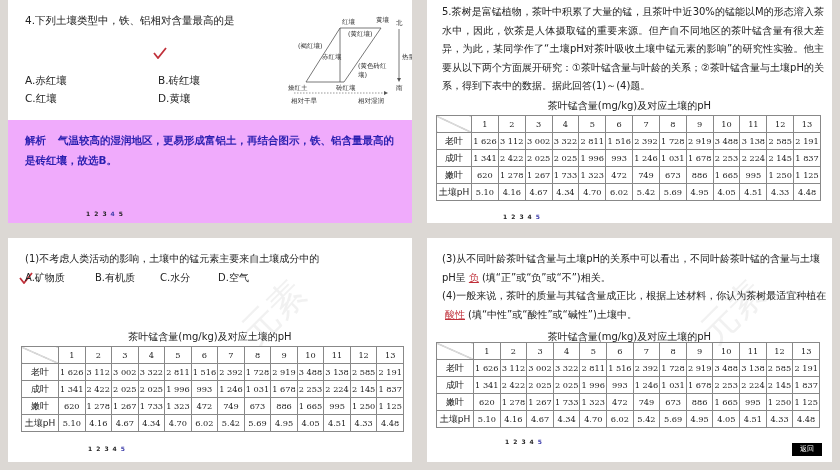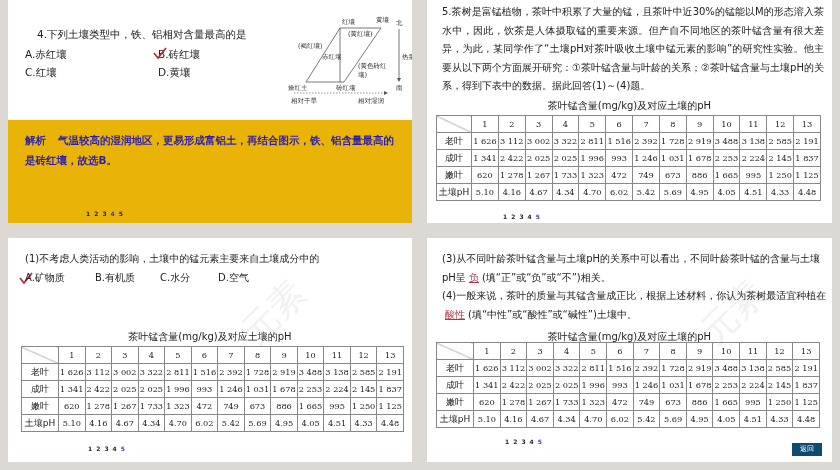--- a/index.html
+++ b/index.html
@@ -5,25 +5,25 @@
   * { box-sizing: border-box; margin: 0; padding: 0; }
   html, body { width: 840px; height: 470px; overflow: hidden; }
   body { background: #dcd8d4; font-family: "DejaVu Serif", "Liberation Serif", serif; color: #222; position: relative; }
   .panel { position: absolute; background: #ffffff; overflow: hidden; }
   .p1 { left: 8px; top: 0; width: 404px; height: 223px; }
   .p2 { left: 427px; top: 0; width: 405px; height: 223px; }
   .p3 { left: 8px; top: 238px; width: 404px; height: 224px; }
   .p4 { left: 427px; top: 238px; width: 405px; height: 224px; }
 
   .txt { font-family: "DejaVu Sans", "Liberation Sans", sans-serif; font-size: 10.5px; line-height: 18px; color: #222; }
-  .q4 { position: absolute; left: 17px; top: 25px; margin-left: 12px; }
+  .q4 { position: absolute; left: 17px; top: 11px; }
   .opts { position: absolute; left: 17px; top: 45px; width: 230px; font-size: 10.5px; line-height: 18px; font-family: "DejaVu Sans", sans-serif; }
-  .opt { position: absolute; white-space: nowrap; }
-
-  .analysis { position: absolute; left: 0; top: 120px; width: 404px; height: 116px; background: #eab308; }
+  .opt { position: absolute; white-space: nowrap; margin-top: 26px; }
+
+  .analysis { position: absolute; left: 0; top: 120px; width: 404px; height: 116px; background: #f0abfc; }
   .analysis-text { position: absolute; left: 17px; top: 10px; width: 378px; font-family: "DejaVu Sans", sans-serif; font-weight: bold; font-size: 10.5px; line-height: 20px; color: #2a1fb0; }
   .analysis-label { margin-right: 12px; }
 
   .pager { position: absolute; display: flex; gap: 4px; font-family: "DejaVu Sans", sans-serif; font-size: 6px; font-weight: bold; }
   .pager span { color: #222; }
   .pager span.active { color: #3a3aa8; }
 
   .check { position: absolute; width: 14px; height: 12px; }
 
   
@@ -40,21 +40,21 @@
   table.data th.diag { position: relative; background: linear-gradient(to top right, transparent calc(50% - 0.5px), #888 50%, transparent calc(50% + 0.5px)); }
   
   table.data th.diag { background: linear-gradient(to bottom left, transparent calc(50% - 0.6px), #888 50%, transparent calc(50% + 0.6px)); }
 
   .p3-text { position: absolute; left: 17px; top: 12px; width: 380px; font-family: "DejaVu Sans", sans-serif; font-size: 10px; line-height: 18.5px; color: #222; }
   .fill { color: #c0303a; text-decoration: underline; text-decoration-color: #c0303a; padding: 0 3px; }
   .p4-text { position: absolute; left: 15px; top: 12px; width: 385px; font-family: "DejaVu Sans", sans-serif; font-size: 10px; line-height: 18.5px; color: #222; }
 
   .watermark { position: absolute; font-family: "DejaVu Sans", sans-serif; font-size: 36px; color: rgba(200,200,200,0.25); transform: rotate(-45deg); pointer-events: none; }
 
-  .return-btn { position: absolute; right: 10px; bottom: 6px; width: 30px; height: 13px; background: #0c4a6e; color: #fff; font-family: "DejaVu Sans", sans-serif; font-size: 7px; line-height: 13px; text-align: center; border: none; }
+  .return-btn { position: absolute; right: 10px; bottom: 6px; width: 30px; height: 13px; background: #000000; color: #fff; font-family: "DejaVu Sans", sans-serif; font-size: 7px; line-height: 13px; text-align: center; border: none; }
 </style>
 </head>
 <body>
 
 <div class="panel p1">
   <div class="txt q4">4.下列土壤类型中，铁、铝相对含量最高的是</div>
   <div class="opts">
     <span class="opt" style="left:0;top:0;">A.赤红壤</span>
     <span class="opt" style="left:133px;top:0;">B.砖红壤</span>
     <svg class="check" style="left:128px;top:2px;" viewBox="0 0 14 12">

